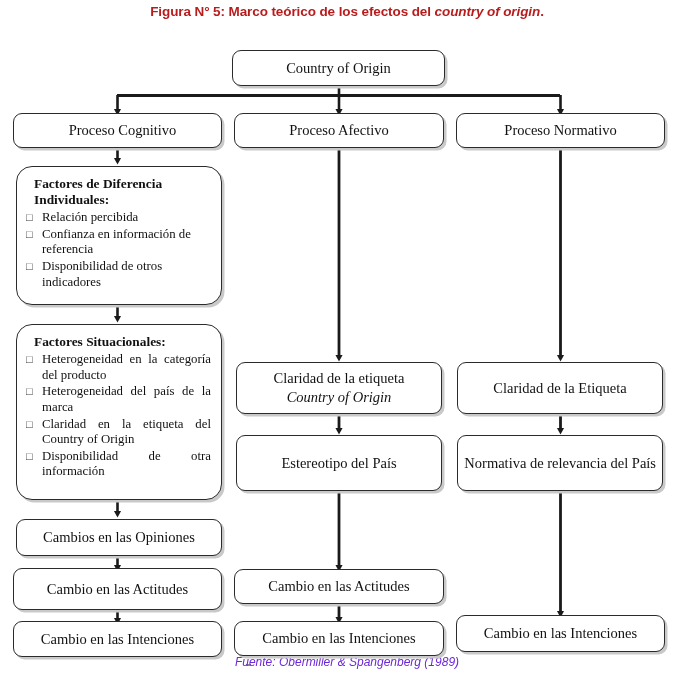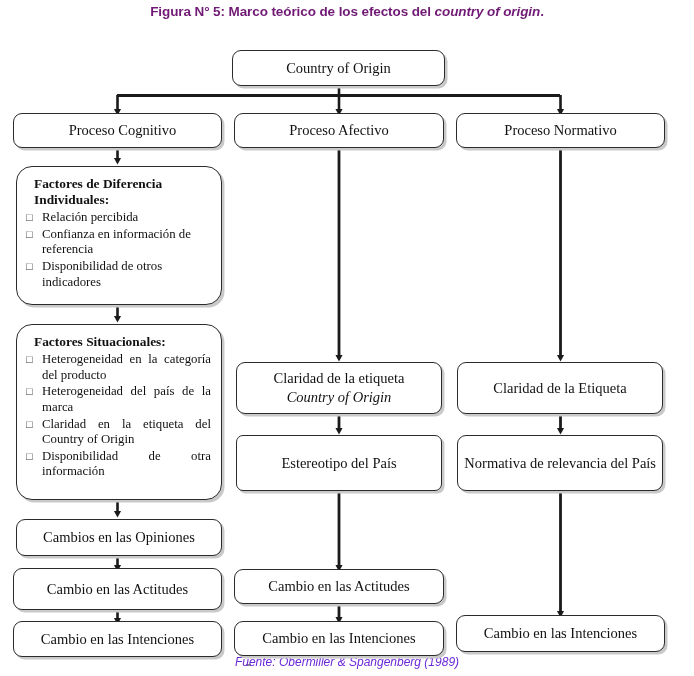--- a/index.html
+++ b/index.html
@@ -20,21 +20,21 @@
   #figure-title {
     position: absolute;
     left: 0;
     top: 4px;
     width: 694px;
     text-align: center;
     font-family: "Liberation Sans", sans-serif;
     font-weight: bold;
     font-size: 13.5px;
     letter-spacing: -0.1px;
-    color: #701a75;
+    color: #b91c1c;
   }
   #figure-title .it { font-style: italic; }
 
   
   #diagram {
     position: absolute;
     left: 0;
     top: 0;
     width: 694px;
     height: 676px;
@@ -212,21 +212,21 @@
   <div class="node" style="left:13px; top:568px; width:209px; height:42px;">
     <span class="inner">Cambio en las Actitudes</span>
   </div>
   <div class="node" style="left:13px; top:621px; width:209px; height:36px;">
     <span class="inner">Cambio en las Intenciones</span>
   </div>
 
   <div class="node" style="left:236px; top:362px; width:206px; height:52px;">
     <span class="inner"><span>Claridad de la etiqueta</span><br><span class="it">Country of Origin</span></span>
   </div>
-  <div class="node" style="left:236px; top:435px; width:206px; height:56px;border-radius:7px;">
+  <div class="node" style="left:236px; top:435px; width:206px; height:56px;">
     <span class="inner">Estereotipo del País</span>
   </div>
   <div class="node" style="left:234px; top:569px; width:210px; height:35px;">
     <span class="inner">Cambio en las Actitudes</span>
   </div>
   <div class="node" style="left:234px; top:621px; width:210px; height:35px;">
     <span class="inner">Cambio en las Intenciones</span>
   </div>
 
   <div class="node" style="left:457px; top:362px; width:206px; height:52px;">

